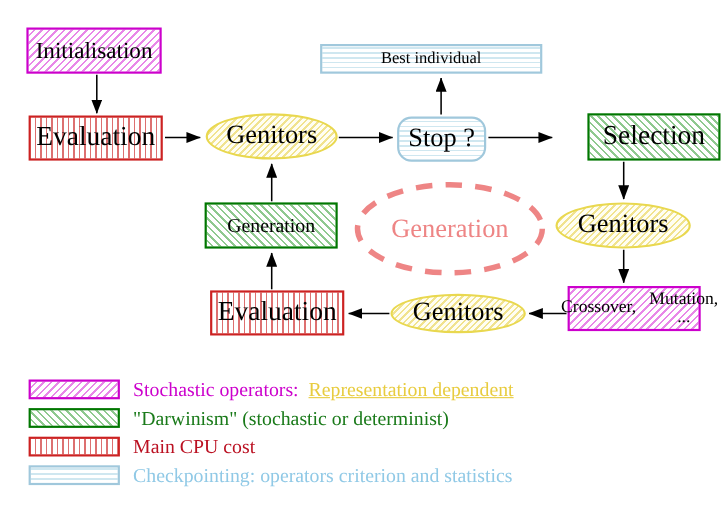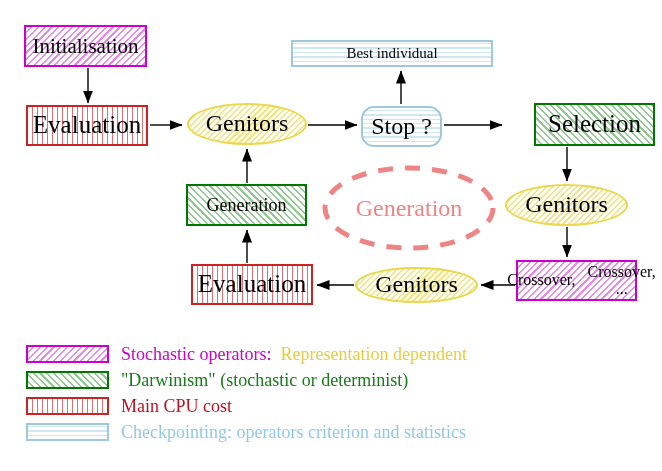--- a/index.html
+++ b/index.html
@@ -41,21 +41,21 @@
   #generation-label    { position:absolute; z-index:2; left:329px; top:195px; width:160px;
                          text-align:center; font-size:24px; color:var(--coral,#ee8585); }
 
   .legend-row { position:absolute; z-index:2; left:0; height:20px; }
   .swatch { position:absolute; left:26px; top:0; width:83px; height:18px; box-sizing:border-box; }
   .legend-text { position:absolute; left:121px; top:-1px; white-space:nowrap;
                  font-size:18px; line-height:20px; }
   #legend-row-1 { top:345px; } #legend-row-2 { top:371px; }
   #legend-row-3 { top:397px; } #legend-row-4 { top:423px; }
   .t-magenta { color:var(--magenta,#cc00cc); }
-  .t-gold    { color:var(--gold-text,#e8cc3f); margin-left:9px; }
+  .t-gold    { color:var(--gold-text,#e8cc3f); margin-left:9px;text-decoration:underline; }
   .t-green   { color:var(--green-text,#1a7a1a); }
   .t-red     { color:var(--red-text,#bb1122);text-align:right; }
   .t-cyan    { color:var(--cyan-text,#90c9e6); }
 </style>
 </head>
 <body>
 
 <div id="canvas">
 
   <svg id="arrows" width="662" height="471" viewBox="0 0 662 471">
@@ -83,21 +83,21 @@
   <div class="node stripe-red" id="node-evaluation-top">Evaluation</div>
   <div class="node hatch-yellow ellipse" id="node-parents">Genitors</div>
   <div class="node stripe-cyan" id="node-stop">Stop ?</div>
   <div class="node hatch-green" id="node-selection">Selection</div>
   <div class="node hatch-green" id="node-replacement">Generation</div>
   <div class="node hatch-yellow ellipse" id="node-genitors">Genitors</div>
   <div class="node stripe-red" id="node-evaluation-bottom">Evaluation</div>
   <div class="node hatch-yellow ellipse" id="node-offspring">Genitors</div>
   <div class="node hatch-magenta" id="node-crossover">
     <div class="l1">Crossover,</div>
-    <div class="l2">Crossover, ...</div>
+    <div class="l2">Mutation, ...</div>
   </div>
   <div id="generation-label">Generation</div>
 
   <div class="legend-row" id="legend-row-1">
     <div class="swatch hatch-magenta"></div>
     <div class="legend-text">
       <span class="t-magenta">Stochastic operators:</span><span class="t-gold">Representation dependent</span>
     </div>
   </div>
   <div class="legend-row" id="legend-row-2">

